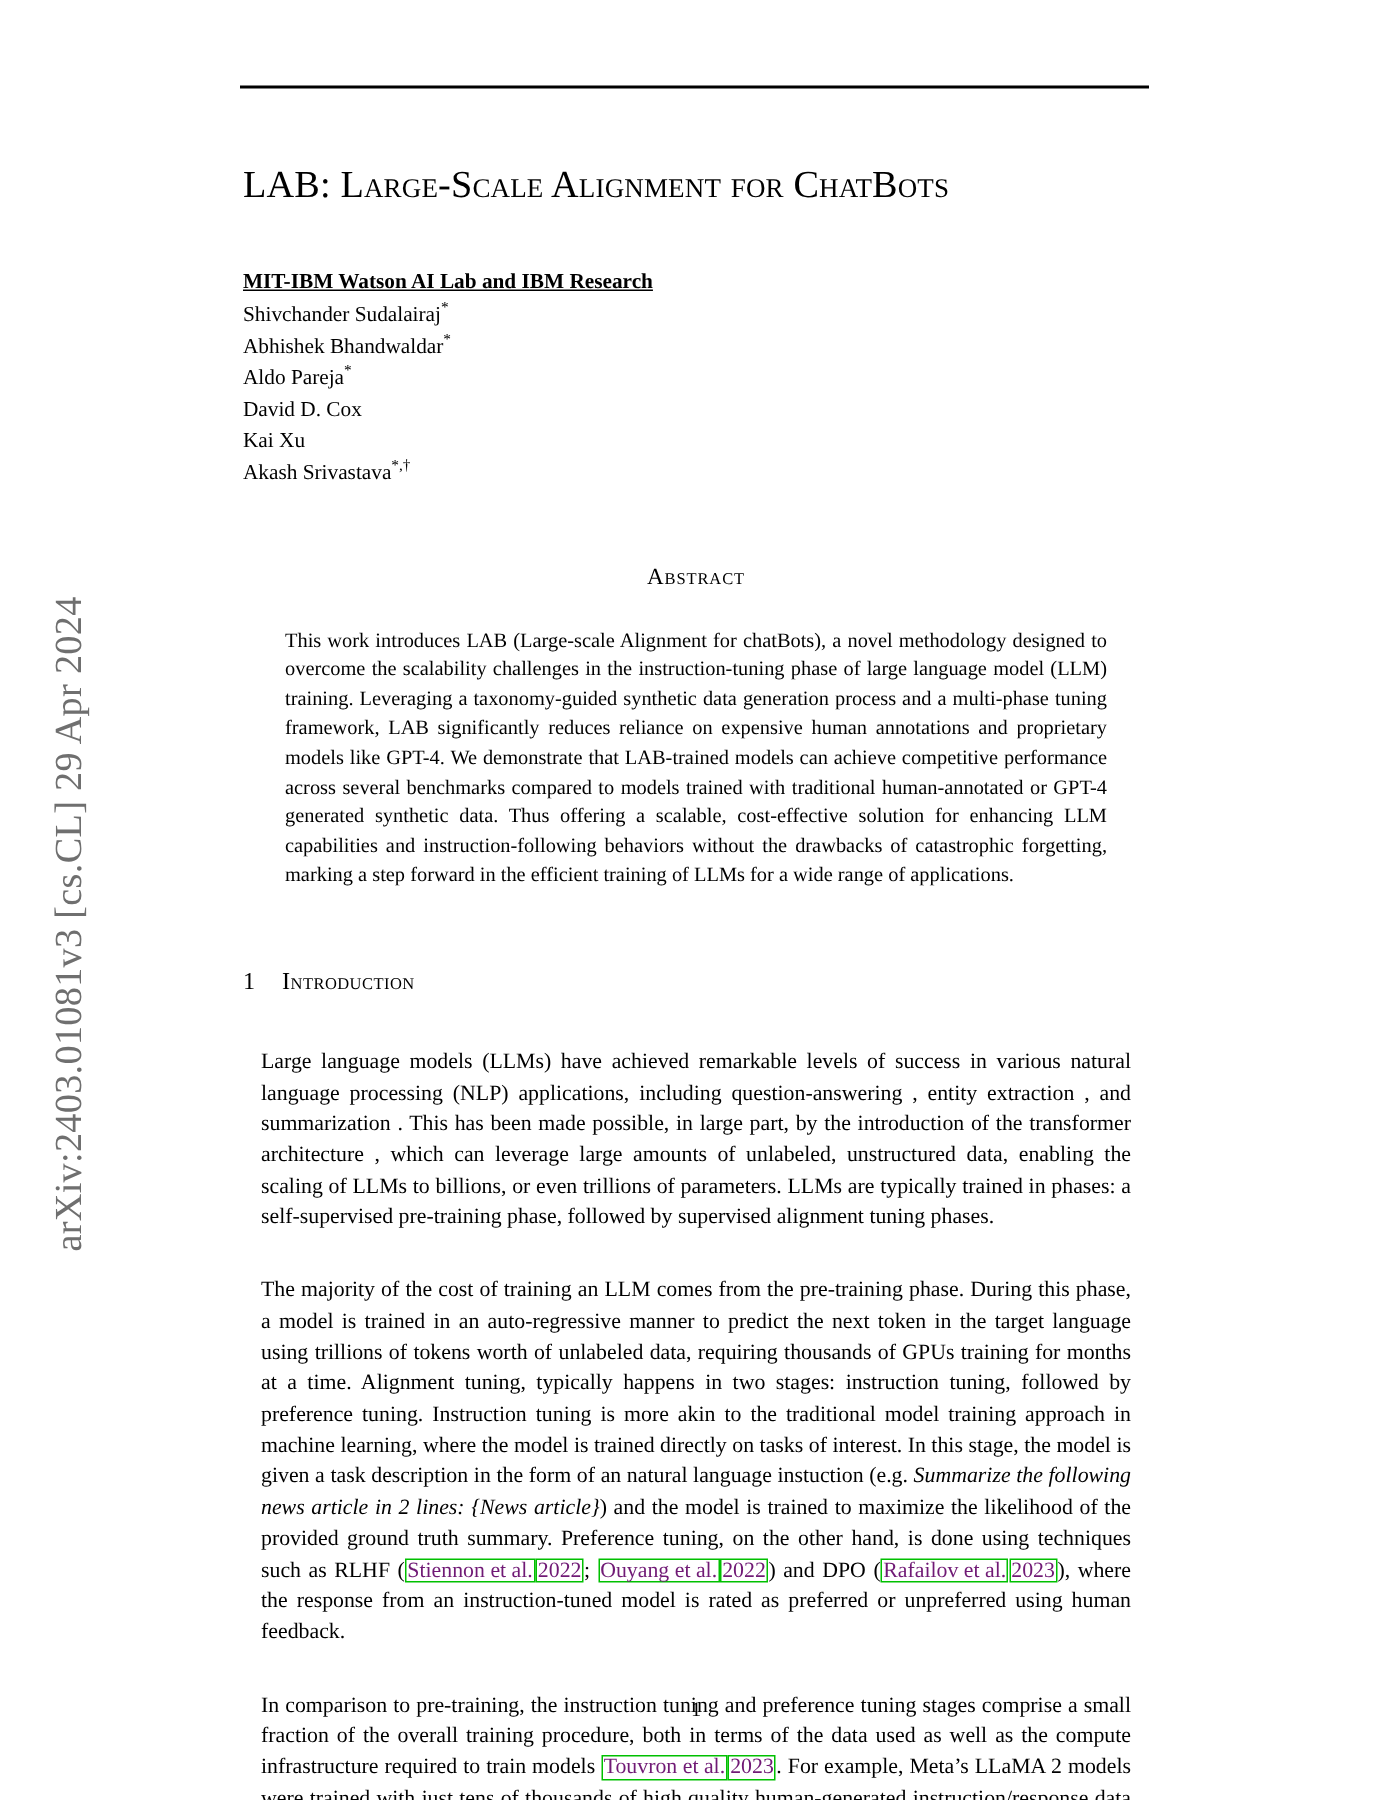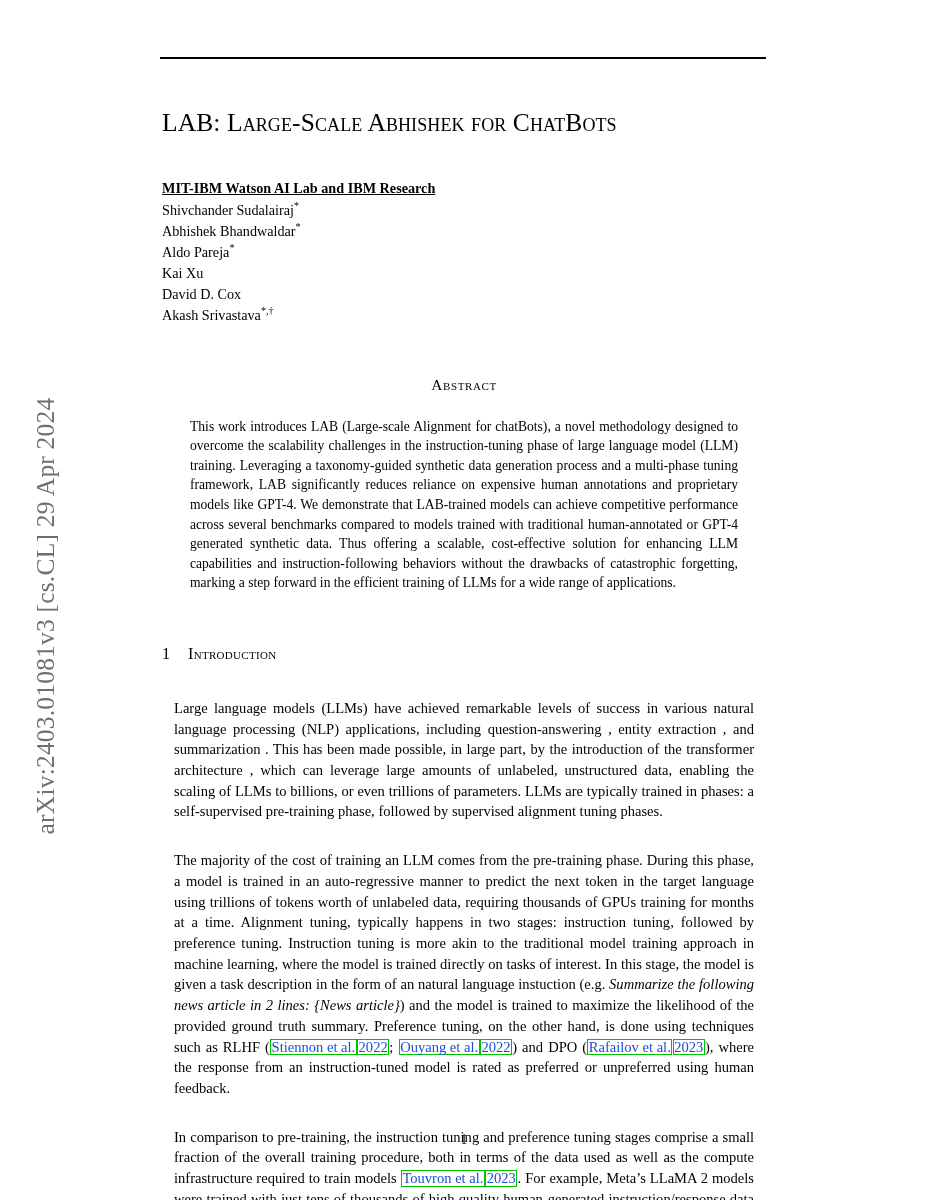--- a/index.html
+++ b/index.html
@@ -161,21 +161,21 @@
     font-style: italic;
   }
 
   
   .cite-link {
     display: inline-block;
     border: 1.1px solid #00c000;
     padding: 0 0.5px;
     margin: 0 0.2px;
     line-height: 1.02;
-    color: #1d4ed8;
+    color: #701a75;
     text-decoration: none;
     box-sizing: border-box;
   }
 
   
   #page-number {
     position: absolute;
     left: 0;
     top: 1132px;
     width: 928px;
@@ -189,30 +189,30 @@
 <div id="page">
 
   <div id="arxiv-stamp">
     <span class="stamp-text">arXiv:2403.01081v3  [cs.CL]  29 Apr 2024</span>
   </div>
 
   <div id="top-rule"></div>
 
   <div id="content">
 
-    <h1 id="paper-title"><span class="tt-lead">LAB</span><span>: Large-Scale Abhishek for ChatBots</span></h1>
+    <h1 id="paper-title"><span class="tt-lead">LAB</span><span>: Large-Scale Alignment for ChatBots</span></h1>
 
     <p class="affiliation">MIT-IBM Watson AI Lab and IBM Research</p>
 
     <div class="author-list">
       <span class="author"><span>Shivchander Sudalairaj</span><sup class="mark">*</sup></span>
       <span class="author"><span>Abhishek Bhandwaldar</span><sup class="mark">*</sup></span>
       <span class="author"><span>Aldo Pareja</span><sup class="mark">*</sup></span>
+      <span class="author"><span>David D. Cox</span><sup class="mark"></sup></span>
       <span class="author"><span>Kai Xu</span><sup class="mark"></sup></span>
-      <span class="author"><span>David D. Cox</span><sup class="mark"></sup></span>
       <span class="author"><span>Akash Srivastava</span><sup class="mark">*,†</sup></span>
     </div>
 
 
     <h2 id="abstract-heading">Abstract</h2>
     <p id="abstract-body">This work introduces LAB (Large-scale Alignment for chatBots), a novel methodology designed to overcome the scalability challenges in the instruction-tuning phase of large language model (LLM) training. Leveraging a taxonomy-guided synthetic data generation process and a multi-phase tuning framework, LAB significantly reduces reliance on expensive human annotations and proprietary models like GPT-4. We demonstrate that LAB-trained models can achieve competitive performance across several benchmarks compared to models trained with traditional human-annotated or GPT-4 generated synthetic data. Thus offering a scalable, cost-effective solution for enhancing LLM capabilities and instruction-following behaviors without the drawbacks of catastrophic forgetting, marking a step forward in the efficient training of LLMs for a wide range of applications.</p>
 
     <h2 class="section-heading"><span class="secnum">1</span><span>Introduction</span></h2>
 
     <p class="body-par first">Large language models (LLMs) have achieved remarkable levels of success in various natural language processing (NLP) applications, including question-answering , entity extraction , and summarization . This has been made possible, in large part, by the introduction of the transformer architecture , which can leverage large amounts of unlabeled, unstructured data, enabling the scaling of LLMs to billions, or even trillions of parameters. LLMs are typically trained in phases: a self-supervised pre-training phase, followed by supervised alignment tuning phases.</p>

